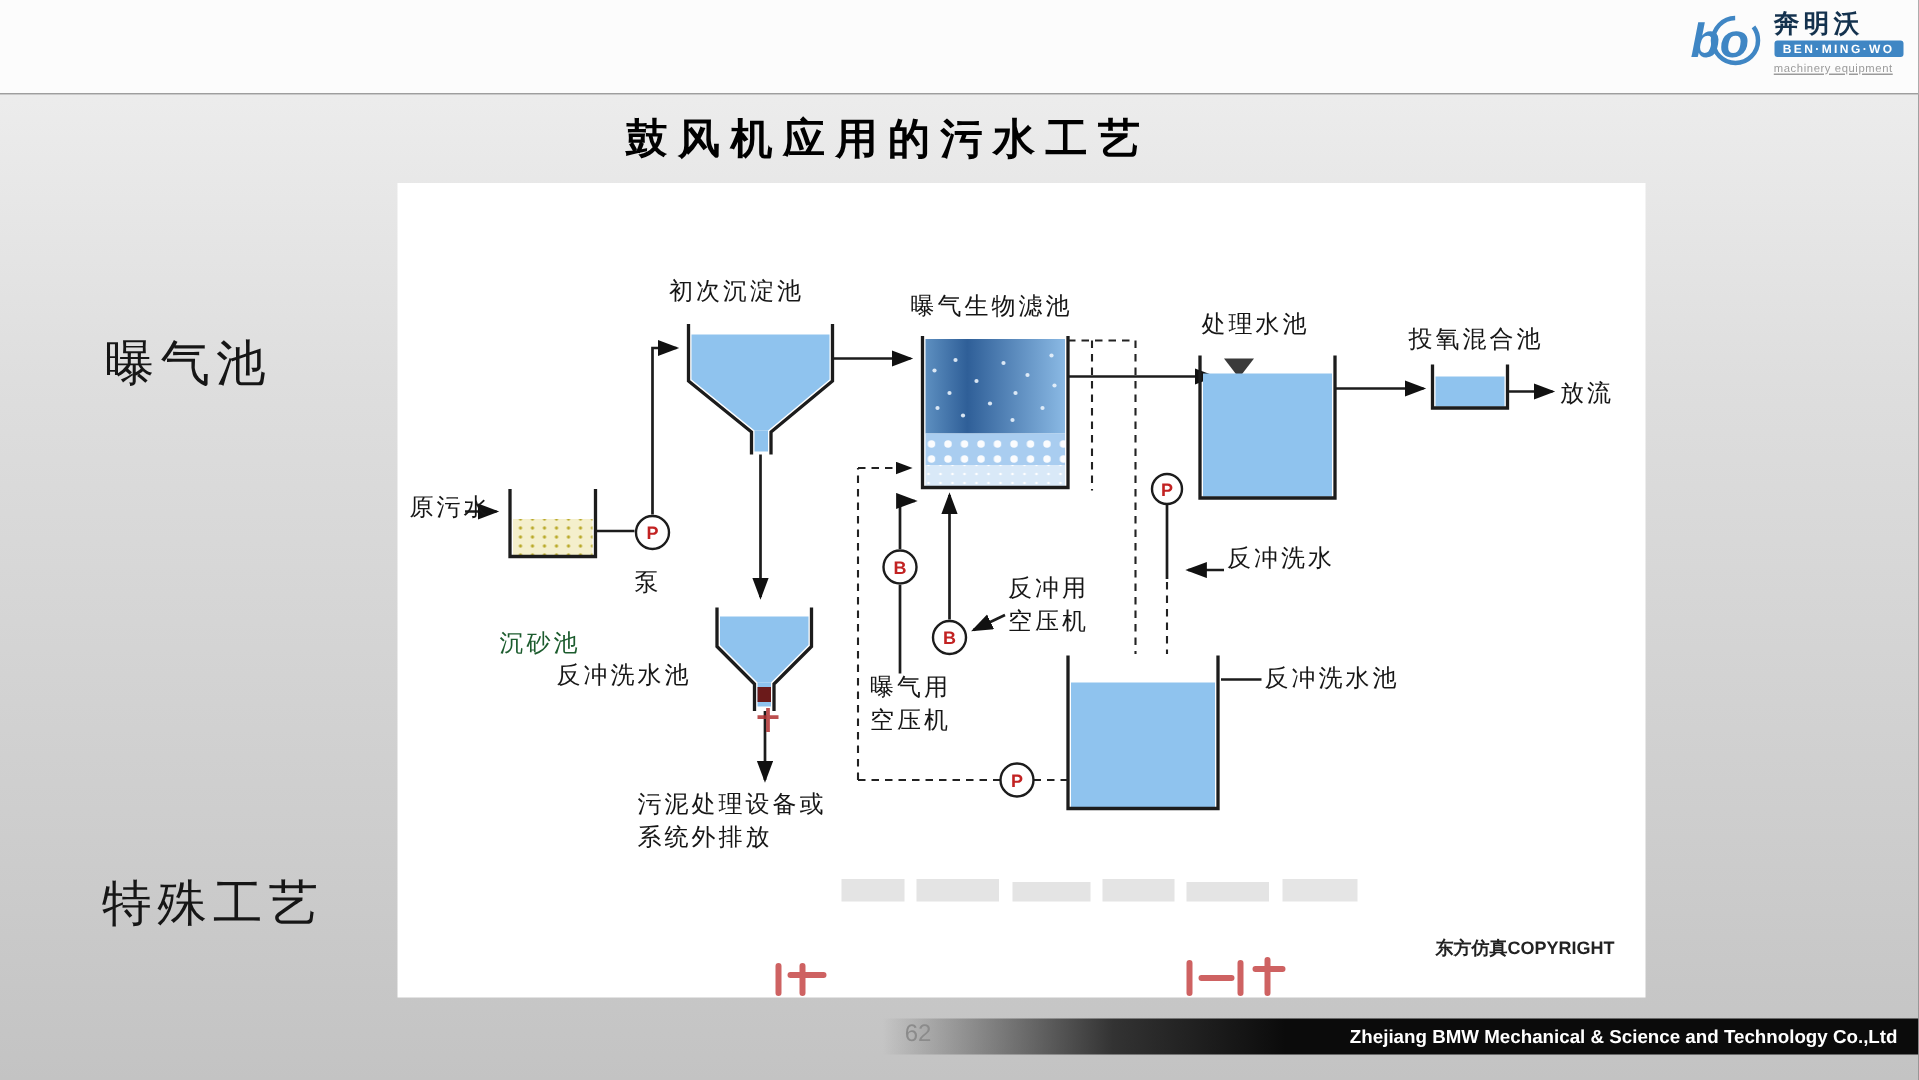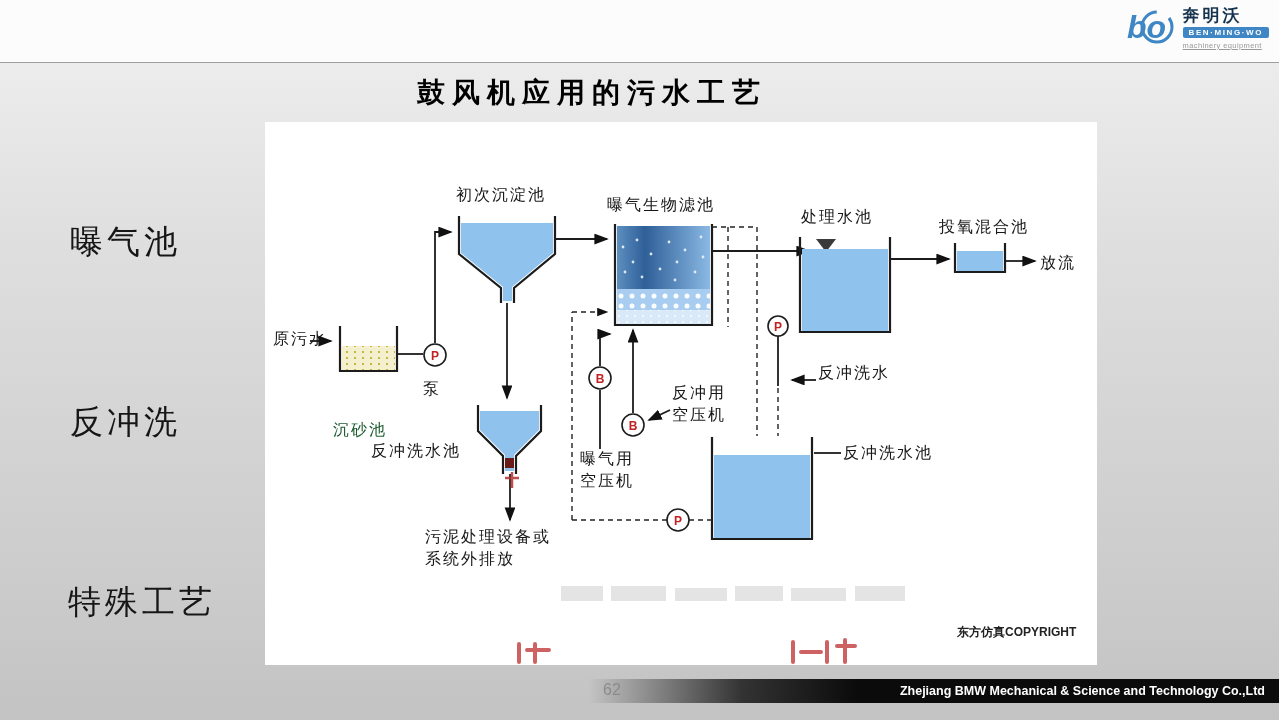--- a/index.html
+++ b/index.html
@@ -49,21 +49,20 @@
         <div class="logo-cn">奔明沃</div>
         <div class="logo-en">BEN·MING·WO</div>
         <div class="logo-tag">machinery equipment</div>
       </div>
     </div>
   </div>
 
   <div class="title">鼓风机应用的污水工艺</div>
 
   <div class="side-label" style="top:220px;">曝气池</div>
-  <div class="side-label" style="top:400px;">反冲洗</div>
   <div class="side-label" style="left:68px; top:580px;">特殊工艺</div>
 
   <div class="panel">
     <svg width="832" height="543" viewBox="0 0 832 543">
       <defs>
         <marker id="arr" markerWidth="9" markerHeight="7" refX="7" refY="3" orient="auto">
           <path d="M0,0 L8,3 L0,6 Z" fill="#111"></path>
         </marker>
         <linearGradient id="bafGrad" x1="0" y1="0" x2="1" y2="0">
           <stop offset="0%" stop-color="#5d8fc0"></stop>
@@ -194,21 +193,21 @@
         <path d="M528,520 V540 M536,530 H556 M562,520 V540 M572,524 H590 M580,518 V540"></path>
       </g>
       <g stroke="#b03030" stroke-width="2.5" opacity="0.85" fill="none">
         <path d="M247,350 V366 M240,356 H254"></path>
       </g>
     </svg>
 
     <div class="dlabel" style="left:8px; top:206px;">原污水</div>
     <div class="dlabel green" style="left:68px; top:252px;">沉砂池</div>
     <div class="dlabel" style="left:158px; top:256px;">泵</div>
-    <div class="dlabel" style="left:191px; top:62px;text-align:right;">初次沉淀池</div>
+    <div class="dlabel" style="left:181px; top:62px;text-align:right;">初次沉淀池</div>
     <div class="dlabel" style="left:106px; top:318px;">反冲洗水池</div>
     <div class="dlabel" style="left:160px; top:404px;">污泥处理设备或
 系统外排放</div>
     <div class="dlabel" style="left:342px; top:72px;">曝气生物滤池</div>
     <div class="dlabel" style="left:315px; top:326px;">曝气用
 空压机</div>
     <div class="dlabel" style="left:407px; top:260px;">反冲用
 空压机</div>
     <div class="dlabel" style="left:536px; top:84px;">处理水池</div>
     <div class="dlabel" style="left:662px; top:94px;margin-left:12px;">投氧混合池</div>

